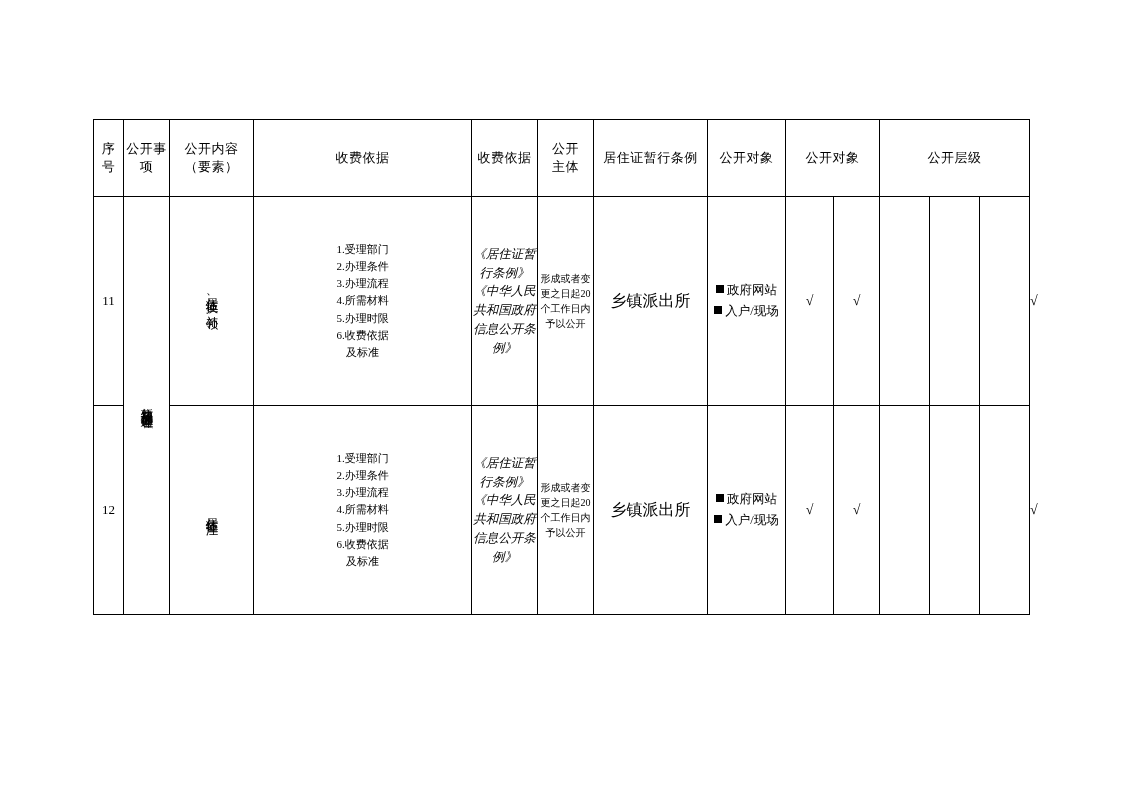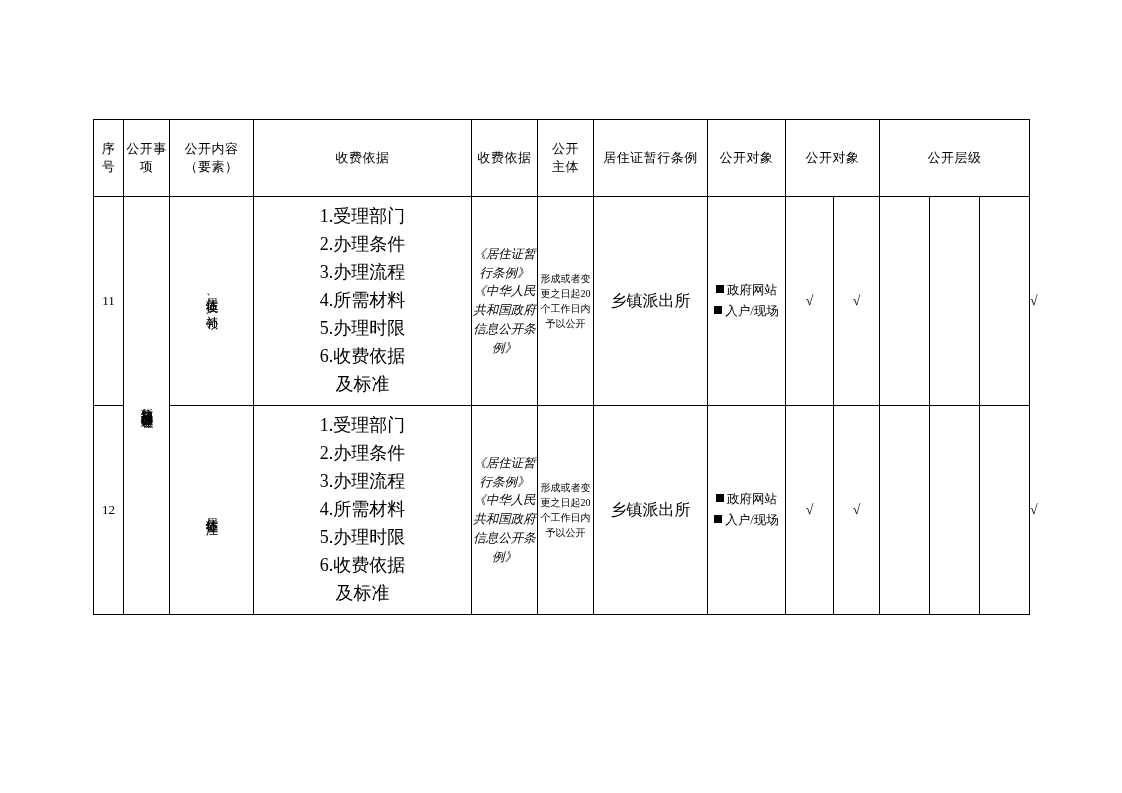--- a/index.html
+++ b/index.html
@@ -89,21 +89,21 @@
     font-size: 13px;
     margin-top: 8px;
   }
   .cell-item {
     height: 100%;
   }
   .list-cell {
     text-align: left;
     padding: 4px 6px 4px 8px;
     line-height: 1.55;
-    font-size: 18px;
+    font-size: 11px;
   }
   .list-cell div { white-space: nowrap; }
   .basis-cell {
     text-align: left;
     padding: 2px 8px;
     line-height: 1.5;
     font-size: 12.5px;
     font-style: italic;
   }
   .time-cell {

